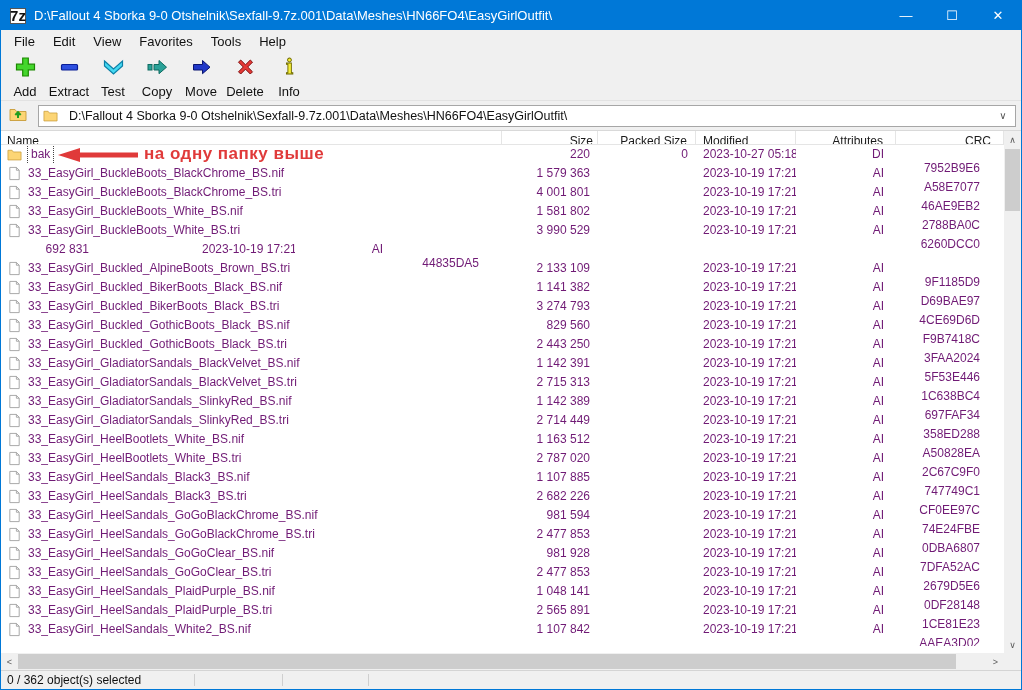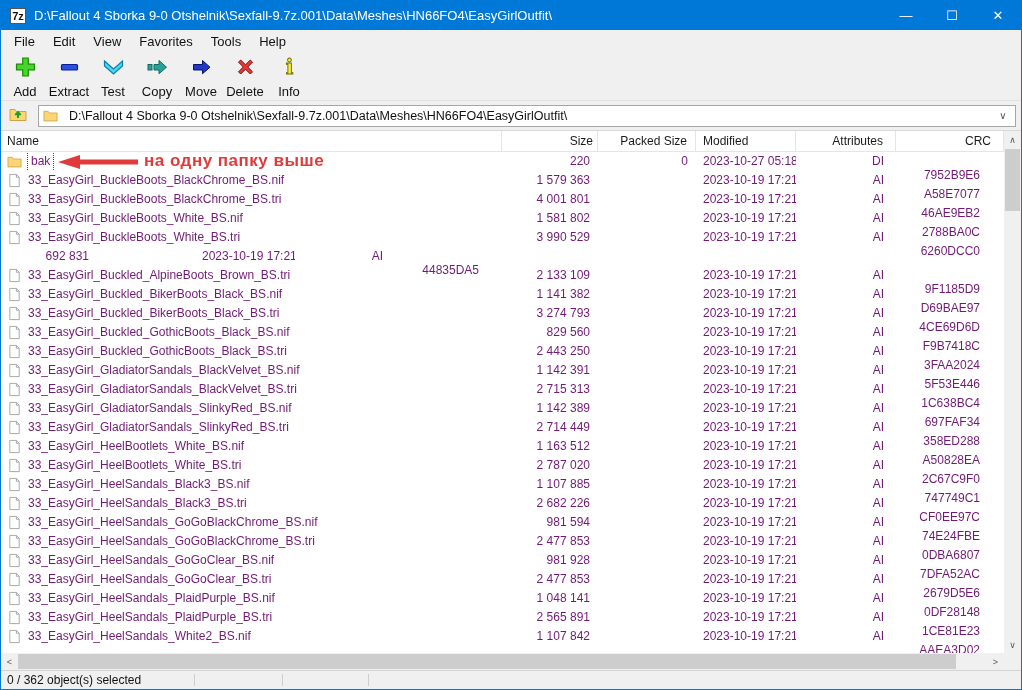--- a/index.html
+++ b/index.html
@@ -5,42 +5,42 @@
   html,body{margin:0;padding:0;background:#c8c8c8;}
   *{box-sizing:border-box;}
   #window{
     width:1022px;height:690px;position:relative;background:#fff;
     border:1px solid #0078D7;font-family:"Liberation Sans",sans-serif;
     overflow:hidden;
   }
   
   .titlebar{height:29px;background:#0078D7;display:flex;align-items:center;color:#fff;}
   .app-icon{width:16px;height:16px;background:#fff;border:1px solid #555;margin:0 8px 0 9px;
-    display:flex;align-items:center;justify-content:center;font-size:11px;font-weight:bold;color:#111;flex:0 0 auto;}
+    display:flex;align-items:center;justify-content:center;font-size:15px;font-weight:bold;color:#111;flex:0 0 auto;}
   .title-text{font-size:13px;white-space:nowrap;overflow:hidden;flex:1;}
   .win-btns{display:flex;height:100%;}
   .win-btn{width:46px;height:100%;display:flex;align-items:center;justify-content:center;font-size:13px;color:#fff;}
   
   .menubar{height:22px;background:#F0F0F0;display:flex;align-items:center;font-size:13px;color:#111;padding-left:4px;}
   .menu-item{padding:0 9px;height:100%;display:flex;align-items:center;}
   
   .toolbar{height:48px;background:#F0F0F0;display:flex;align-items:flex-start;padding-left:2px;}
   .tool-btn{width:44px;height:46px;display:flex;flex-direction:column;align-items:center;justify-content:flex-start;padding-top:3px;}
   .tool-btn svg{width:25px;height:24px;}
   .tool-label{font-size:13px;color:#111;margin-top:1px;white-space:nowrap;}
   
   .addressrow{height:31px;background:#F0F0F0;display:flex;align-items:center;border-top:1px solid #e2e2e2;border-bottom:1px solid #d9d9d9;}
   .up-btn{width:28px;height:24px;margin-left:3px;display:flex;align-items:center;justify-content:center;flex:0 0 auto;}
   .combobox{flex:1;height:22px;background:#fff;border:1px solid #a6a6a6;margin:0 5px 0 6px;display:flex;align-items:center;padding:0 4px;}
   .combo-path{flex:1;font-size:12.5px;color:#111;white-space:nowrap;overflow:hidden;margin-left:5px;}
   .combo-arrow{width:16px;text-align:center;color:#555;font-size:10px;}
   
   .main-top{display:flex;height:522px;}
   .content{width:1003px;display:flex;flex-direction:column;}
-  .lv-header{height:21px;display:flex;background:#fff;border-bottom:1px solid #e5e5e5;font-size:12px;color:#1a1a1a;}
+  .lv-header{height:14px;display:flex;background:#fff;border-bottom:1px solid #e5e5e5;font-size:12px;color:#1a1a1a;}
   .hcell{height:100%;line-height:20px;border-right:1px solid #e5e5e5;white-space:nowrap;overflow:hidden;}
   .rows{position:relative;height:501px;overflow:hidden;background:#fff;}
   .row{height:19px;display:flex;font-size:12px;color:#701a75;align-items:center;}
   .cell{height:19px;line-height:19px;white-space:nowrap;overflow:hidden;}
   .c-name{width:501px;display:flex;align-items:center;padding-left:6px;}
   .c-size{width:96px;text-align:right;padding-right:8px;}
   .c-packed{width:98px;text-align:right;padding-right:8px;}
   .c-mod{width:100px;padding-left:7px;}
   .c-attr{width:100px;text-align:right;padding-right:12px;}
   .c-crc{width:108px;text-align:right;padding-right:24px;margin-top:27px;}

